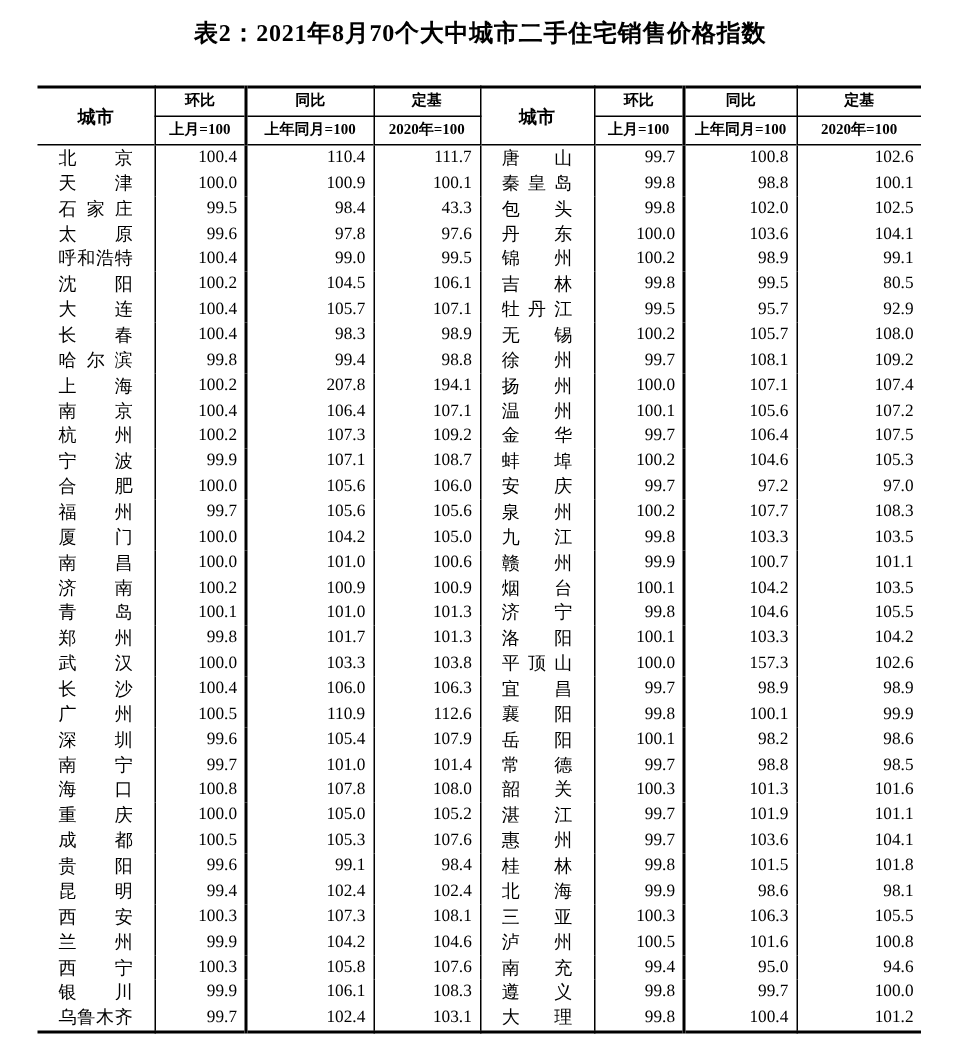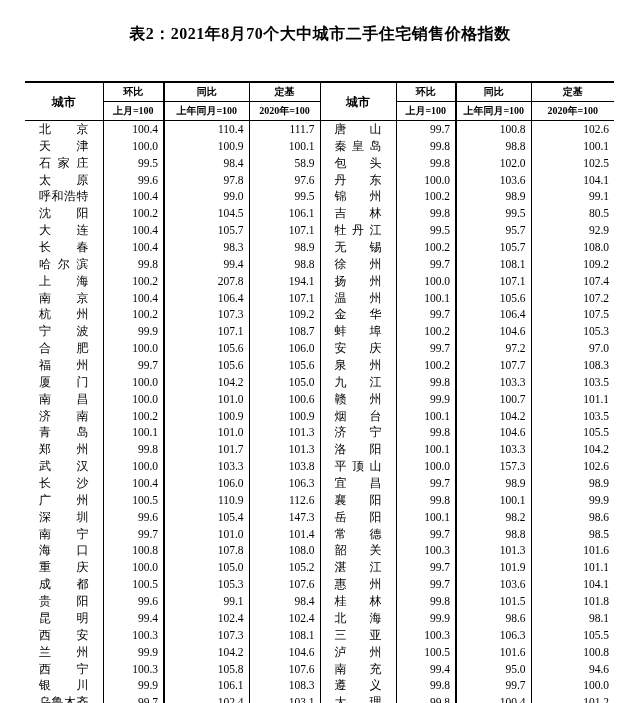--- a/index.html
+++ b/index.html
@@ -6,30 +6,30 @@
     margin: 0; padding: 0; background: #ffffff;
   }
   body {
     width: 640px; height: 703px;
     font-family: "Liberation Serif", "DejaVu Serif", serif;
     color: #000;
     position: relative;
     overflow: hidden;
   }
   .title {
-    padding-top: 24px;
+    padding-top: 12px;
     text-align: center;
     font-size: 16px;
     font-weight: bold;
     letter-spacing: 0.5px;
   }
   table.idx {
     border-collapse: collapse;
     table-layout: fixed;
-    margin: 36px 0 0 25px;
+    margin: 24px 0 0 25px;
     width: 589px;
     border-top: 2.5px solid #000;
     border-bottom: 2.5px solid #000;
   }
   th, td { padding: 0; }
   thead { border-bottom: 1.5px solid #000; }
   thead th {
     font-size: 10px;
     font-weight: bold;
     height: 18px;
@@ -119,21 +119,21 @@
         <td class="city bR1">秦皇岛</td>
         <td class="num bR2">99.8</td>
         <td class="num bR1">98.8</td>
         <td class="num">100.1</td>
       </tr>
 
       <tr>
         <td class="city bR1">石家庄</td>
         <td class="num bR2">99.5</td>
         <td class="num bR1">98.4</td>
-        <td class="num bR1">58.9</td>
+        <td class="num bR1">43.3</td>
         <td class="city bR1">包头</td>
         <td class="num bR2">99.8</td>
         <td class="num bR1">102.0</td>
         <td class="num">102.5</td>
       </tr>
 
       <tr>
         <td class="city bR1">太原</td>
         <td class="num bR2">99.6</td>
         <td class="num bR1">97.8</td>
@@ -350,21 +350,21 @@
         <td class="city bR1">襄阳</td>
         <td class="num bR2">99.8</td>
         <td class="num bR1">100.1</td>
         <td class="num">99.9</td>
       </tr>
 
       <tr>
         <td class="city bR1">深圳</td>
         <td class="num bR2">99.6</td>
         <td class="num bR1">105.4</td>
-        <td class="num bR1">147.3</td>
+        <td class="num bR1">107.9</td>
         <td class="city bR1">岳阳</td>
         <td class="num bR2">100.1</td>
         <td class="num bR1">98.2</td>
         <td class="num">98.6</td>
       </tr>
 
       <tr>
         <td class="city bR1">南宁</td>
         <td class="num bR2">99.7</td>
         <td class="num bR1">101.0</td>

